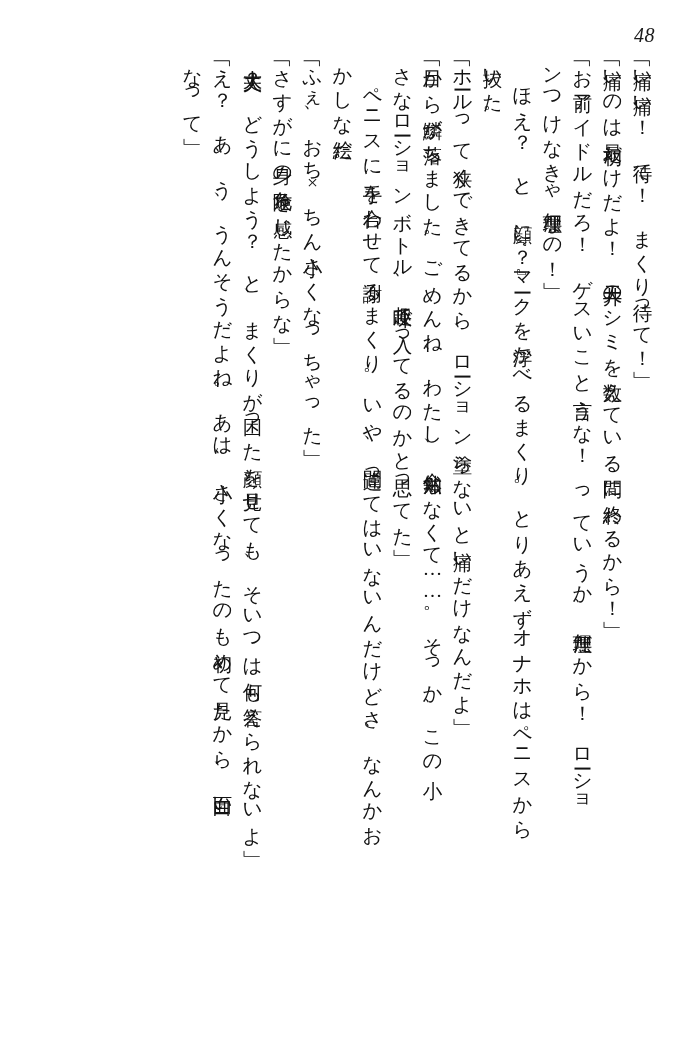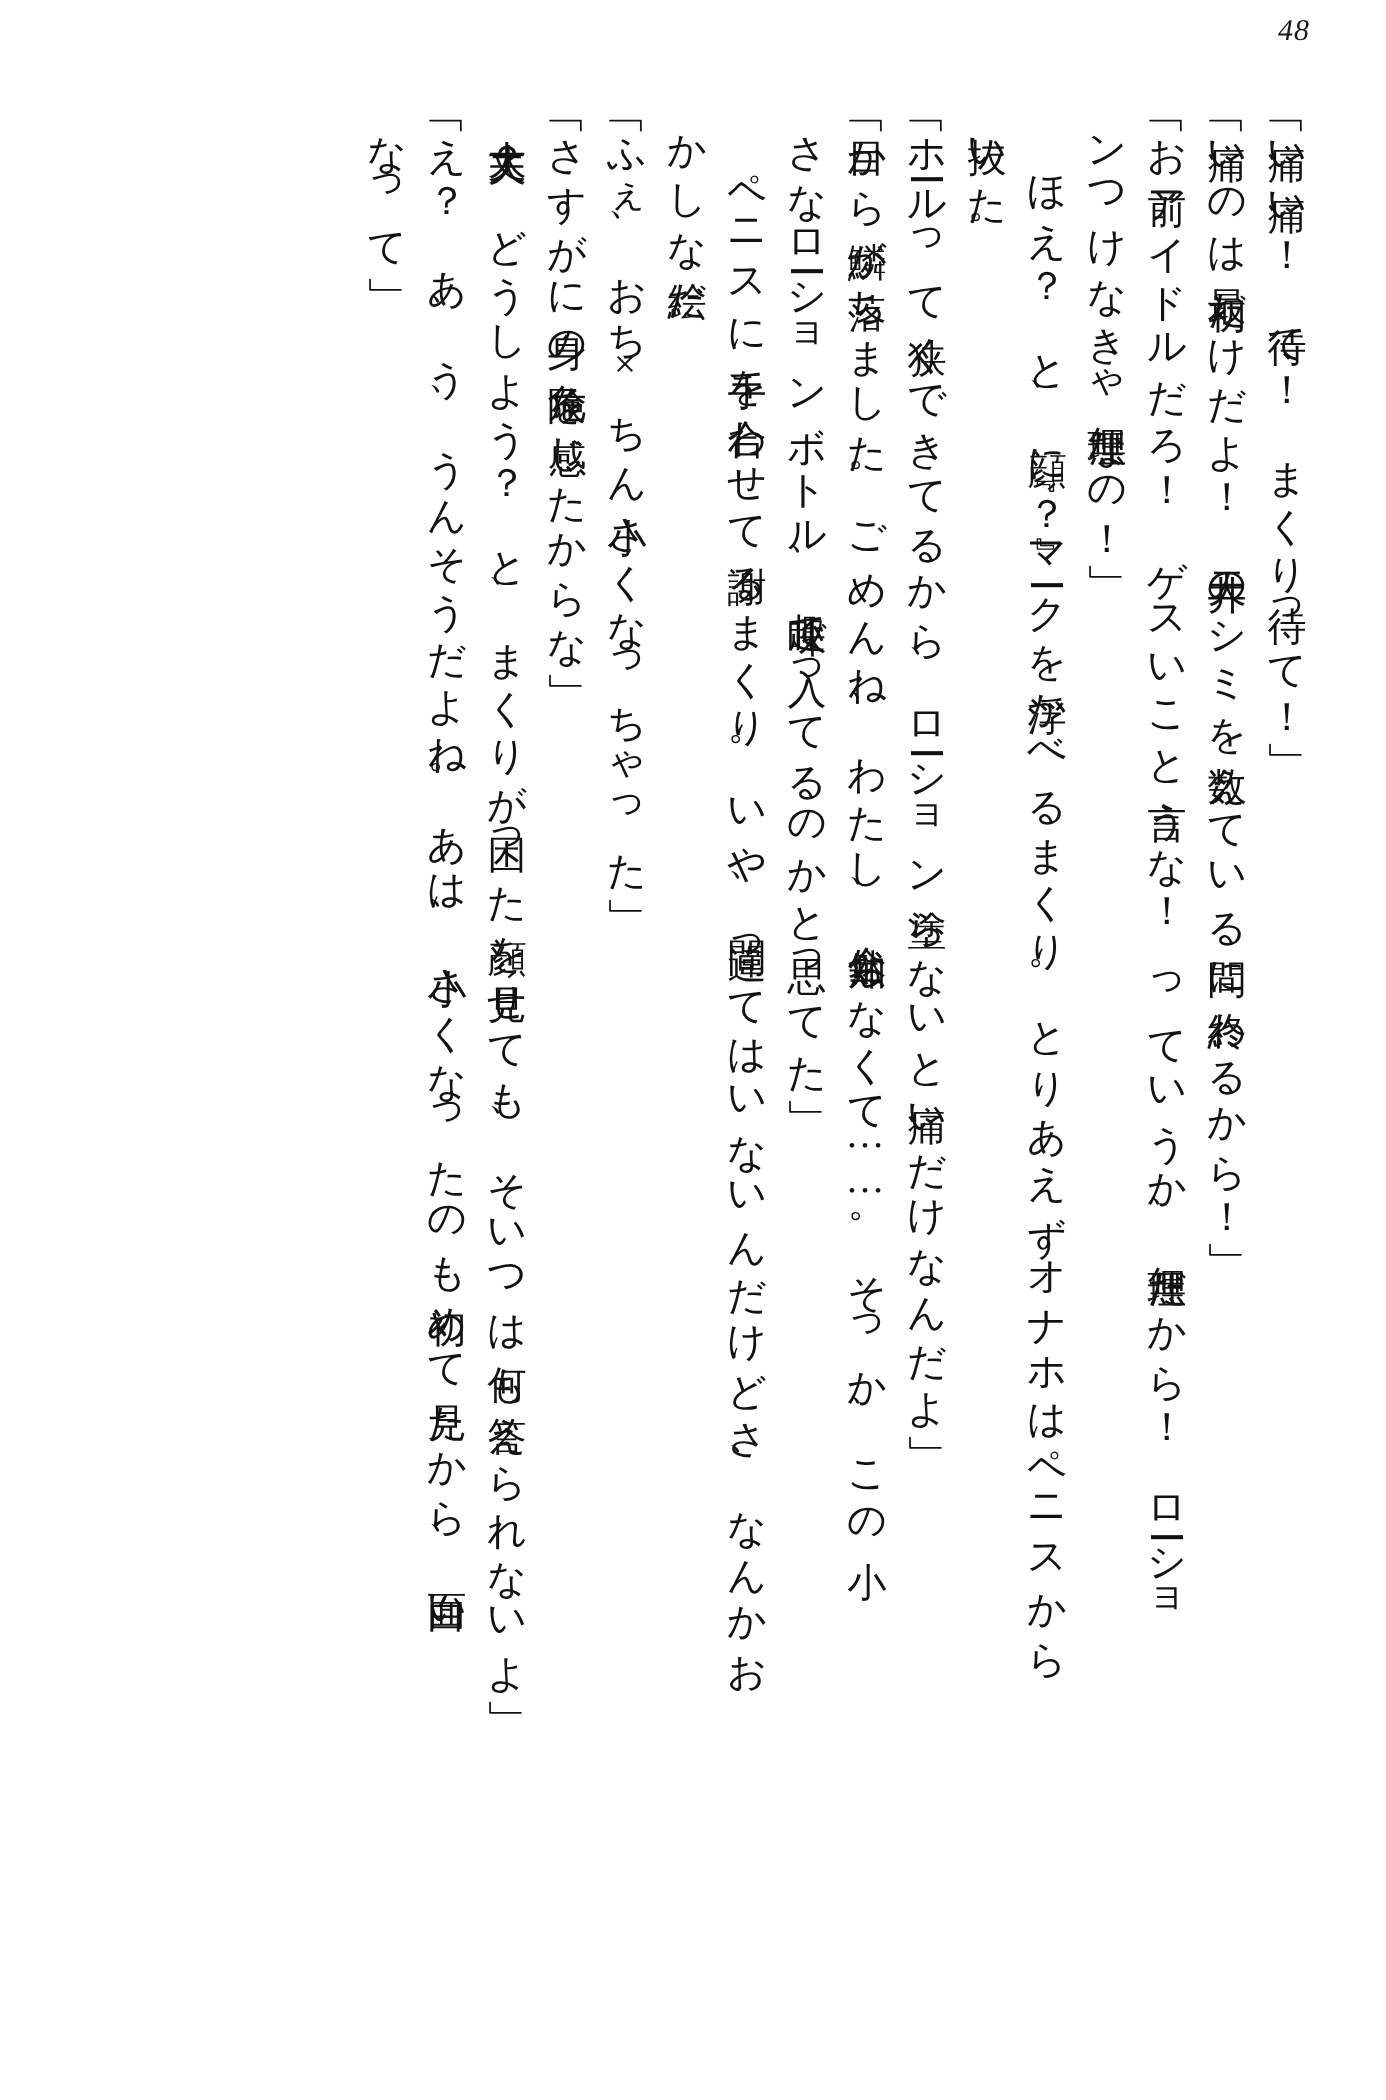--- a/index.html
+++ b/index.html
@@ -16,25 +16,25 @@
     overflow: hidden;
   }
   .page {
     position: relative;
     width: 693px;
     height: 1050px;
     box-sizing: border-box;
   }
   .page-number {
     position: absolute;
-    top: 8px;
+    top: 24px;
     right: 38px;
     font-family: "Liberation Serif", "DejaVu Serif", serif;
     font-style: italic;
-    font-size: 15px;
+    font-size: 20px;
     color: #1a1a1a;
     letter-spacing: 0.5px;
   }
   .body-area {
     position: absolute;
     top: 54px;
     left: 36px;
     right: 36px;
     bottom: 34px;
     display: flex;

